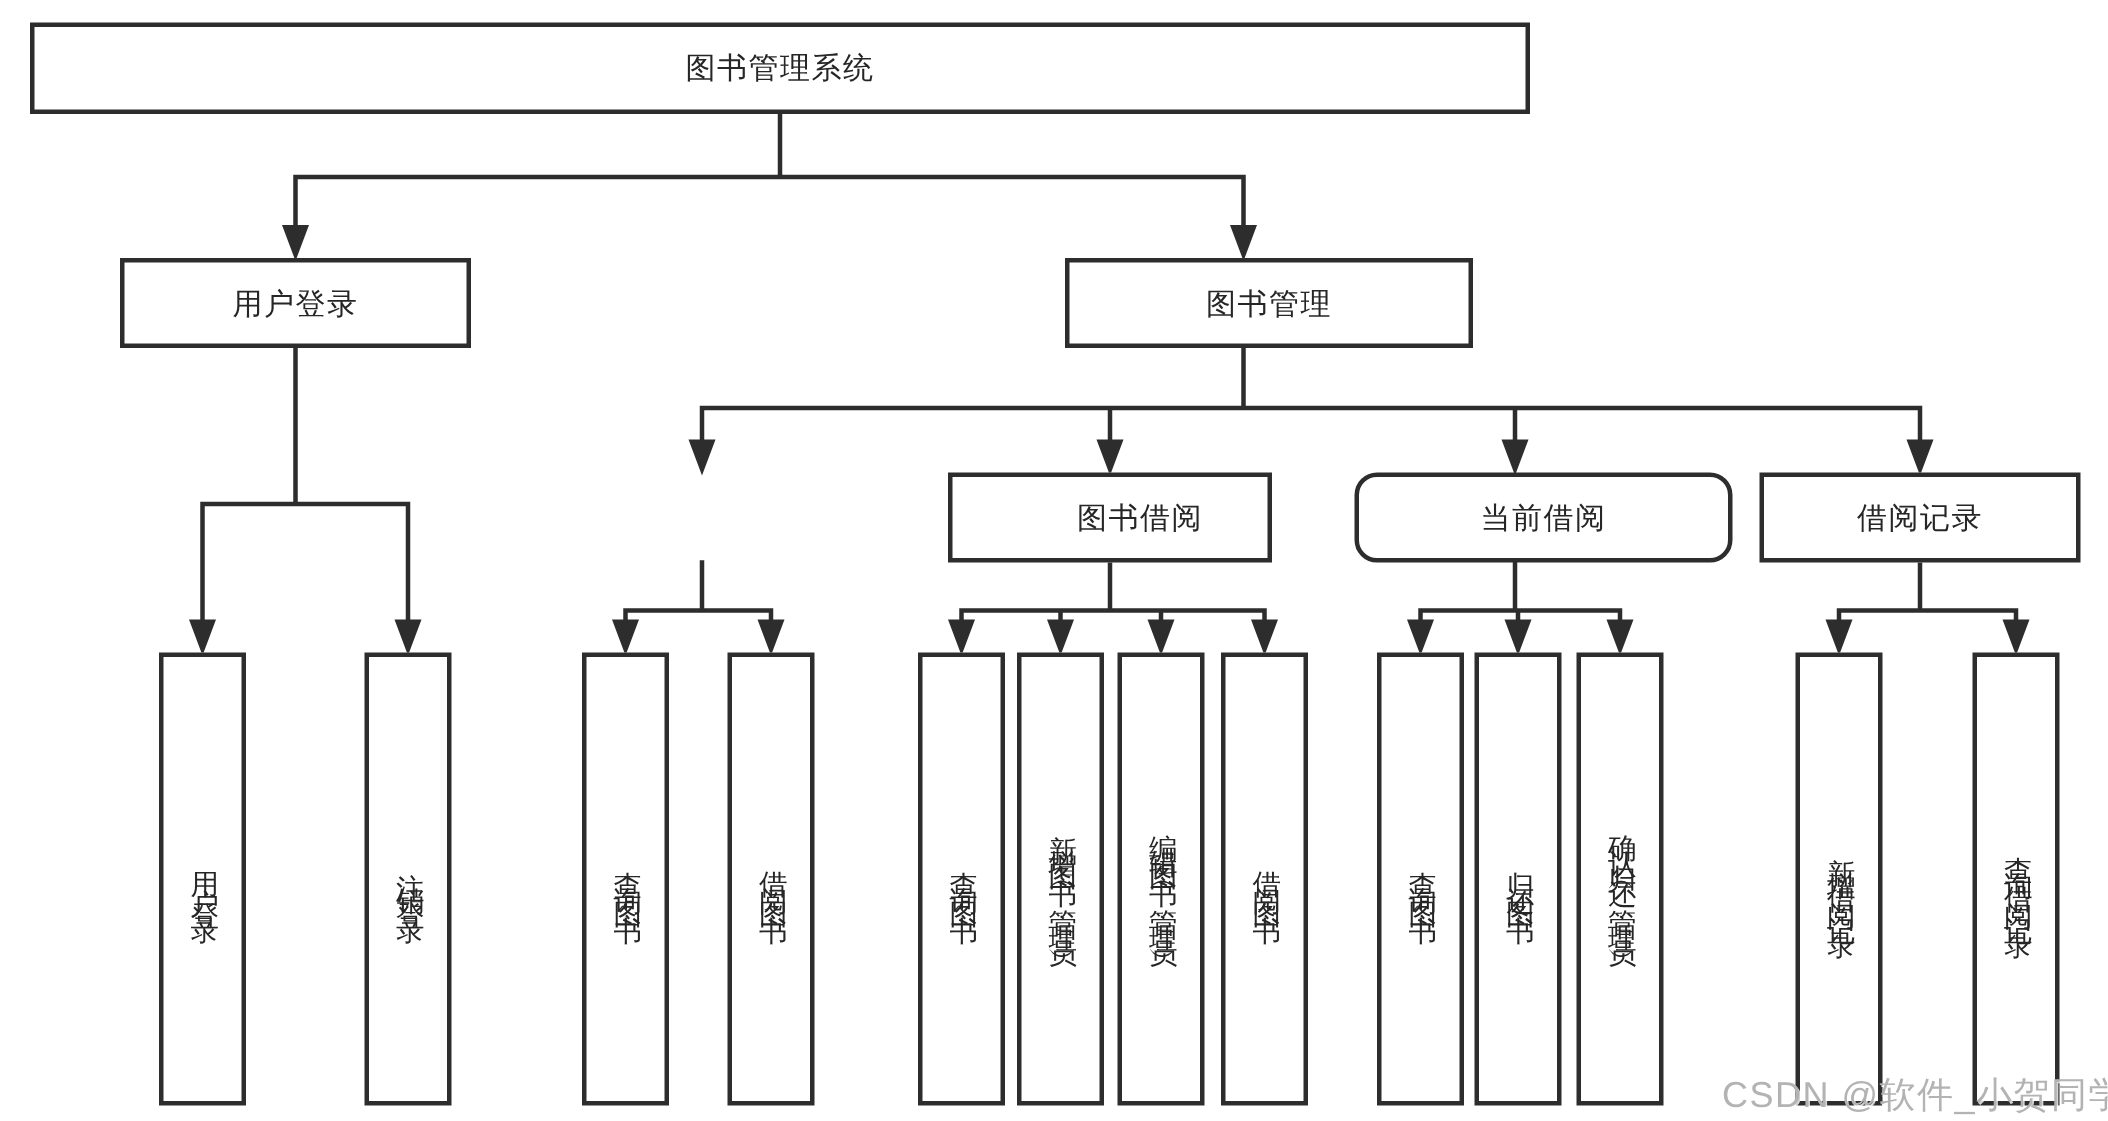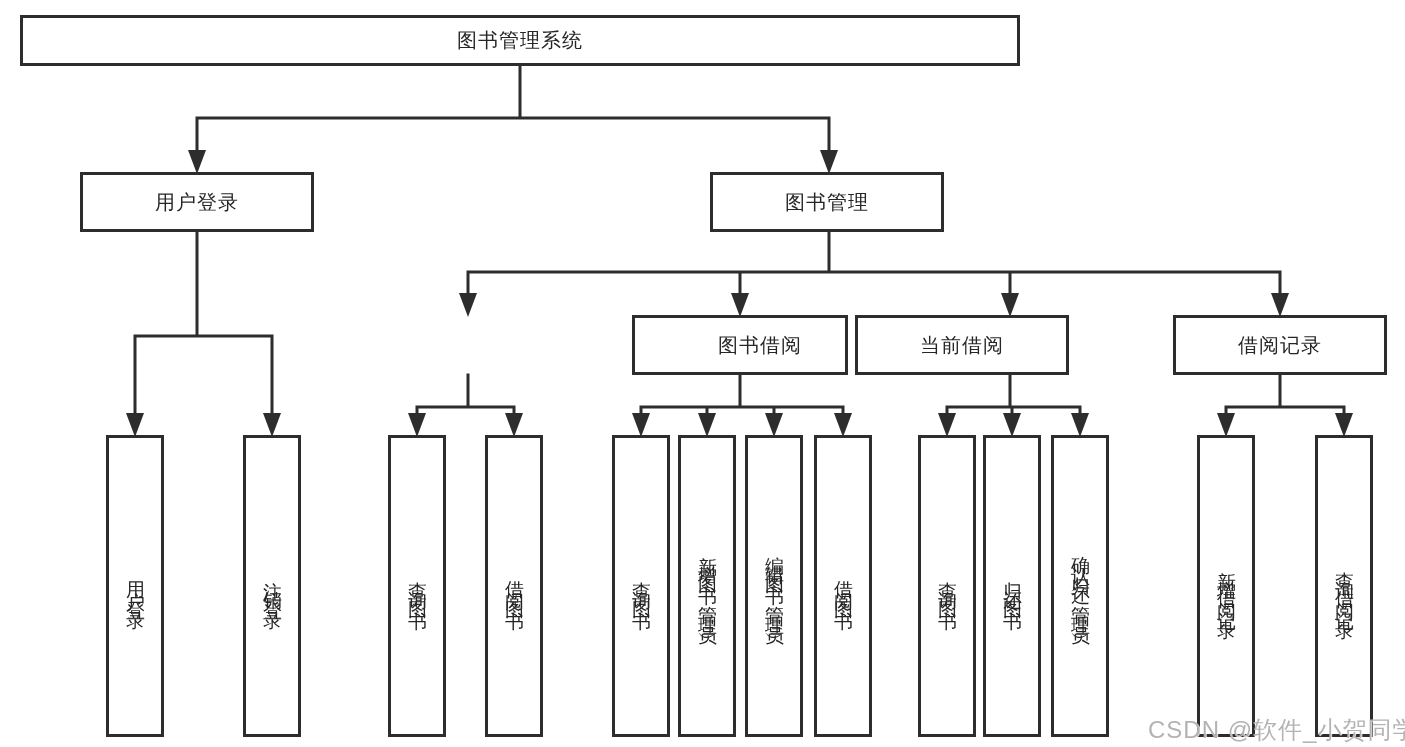--- a/index.html
+++ b/index.html
@@ -82,35 +82,35 @@
       <polygon points="698,413 716,413 707,437" fill="#2d2d2d"></polygon>
       <polygon points="765,413 783,413 774,437" fill="#2d2d2d"></polygon>
       <polygon points="834,413 852,413 843,437" fill="#2d2d2d"></polygon>
       <polygon points="938,413 956,413 947,437" fill="#2d2d2d"></polygon>
       <polygon points="1003,413 1021,413 1012,437" fill="#2d2d2d"></polygon>
       <polygon points="1071,413 1089,413 1080,437" fill="#2d2d2d"></polygon>
       <polygon points="1217,413 1235,413 1226,437" fill="#2d2d2d"></polygon>
       <polygon points="1335,413 1353,413 1344,437" fill="#2d2d2d"></polygon>
     </svg>
 
-  <div class="node hbox" style="left:20px; top:15px; width:1000px; height:51px;font-family:Liberation Serif, serif;">
+  <div class="node hbox" style="left:20px; top:15px; width:1000px; height:61px;font-family:Liberation Serif, serif;">
     <span>图书管理系统</span>
   </div>
 
   <div class="node hbox" style="left:80px; top:172px; width:234px; height:60px;">
     <span>用户登录</span>
   </div>
-  <div class="node hbox" style="left:710px; top:172px; width:234px; height:60px;">
+  <div class="node hbox" style="left:710px; top:172px; width:272px; height:60px;">
     <span>图书管理</span>
   </div>
 
   <div class="node hbox" style="left:632px; top:315px; width:216px; height:60px;padding-left:40px;">
     <span>图书借阅</span>
   </div>
-  <div class="node hbox" style="left:855px; top:315px; width:214px; height:60px;">
+  <div class="node hbox" style="left:903px; top:315px; width:252px; height:60px;border-radius:15px;">
     <span>当前借阅</span>
   </div>
   <div class="node hbox" style="left:1173px; top:315px; width:214px; height:60px;">
     <span>借阅记录</span>
   </div>
 
   <div class="node vbox" style="left:106px; top:435px; width:58px; height:302px;">
     <span class="vtext">用户登录</span>
   </div>
   <div class="node vbox" style="left:243px; top:435px; width:58px; height:302px;">

